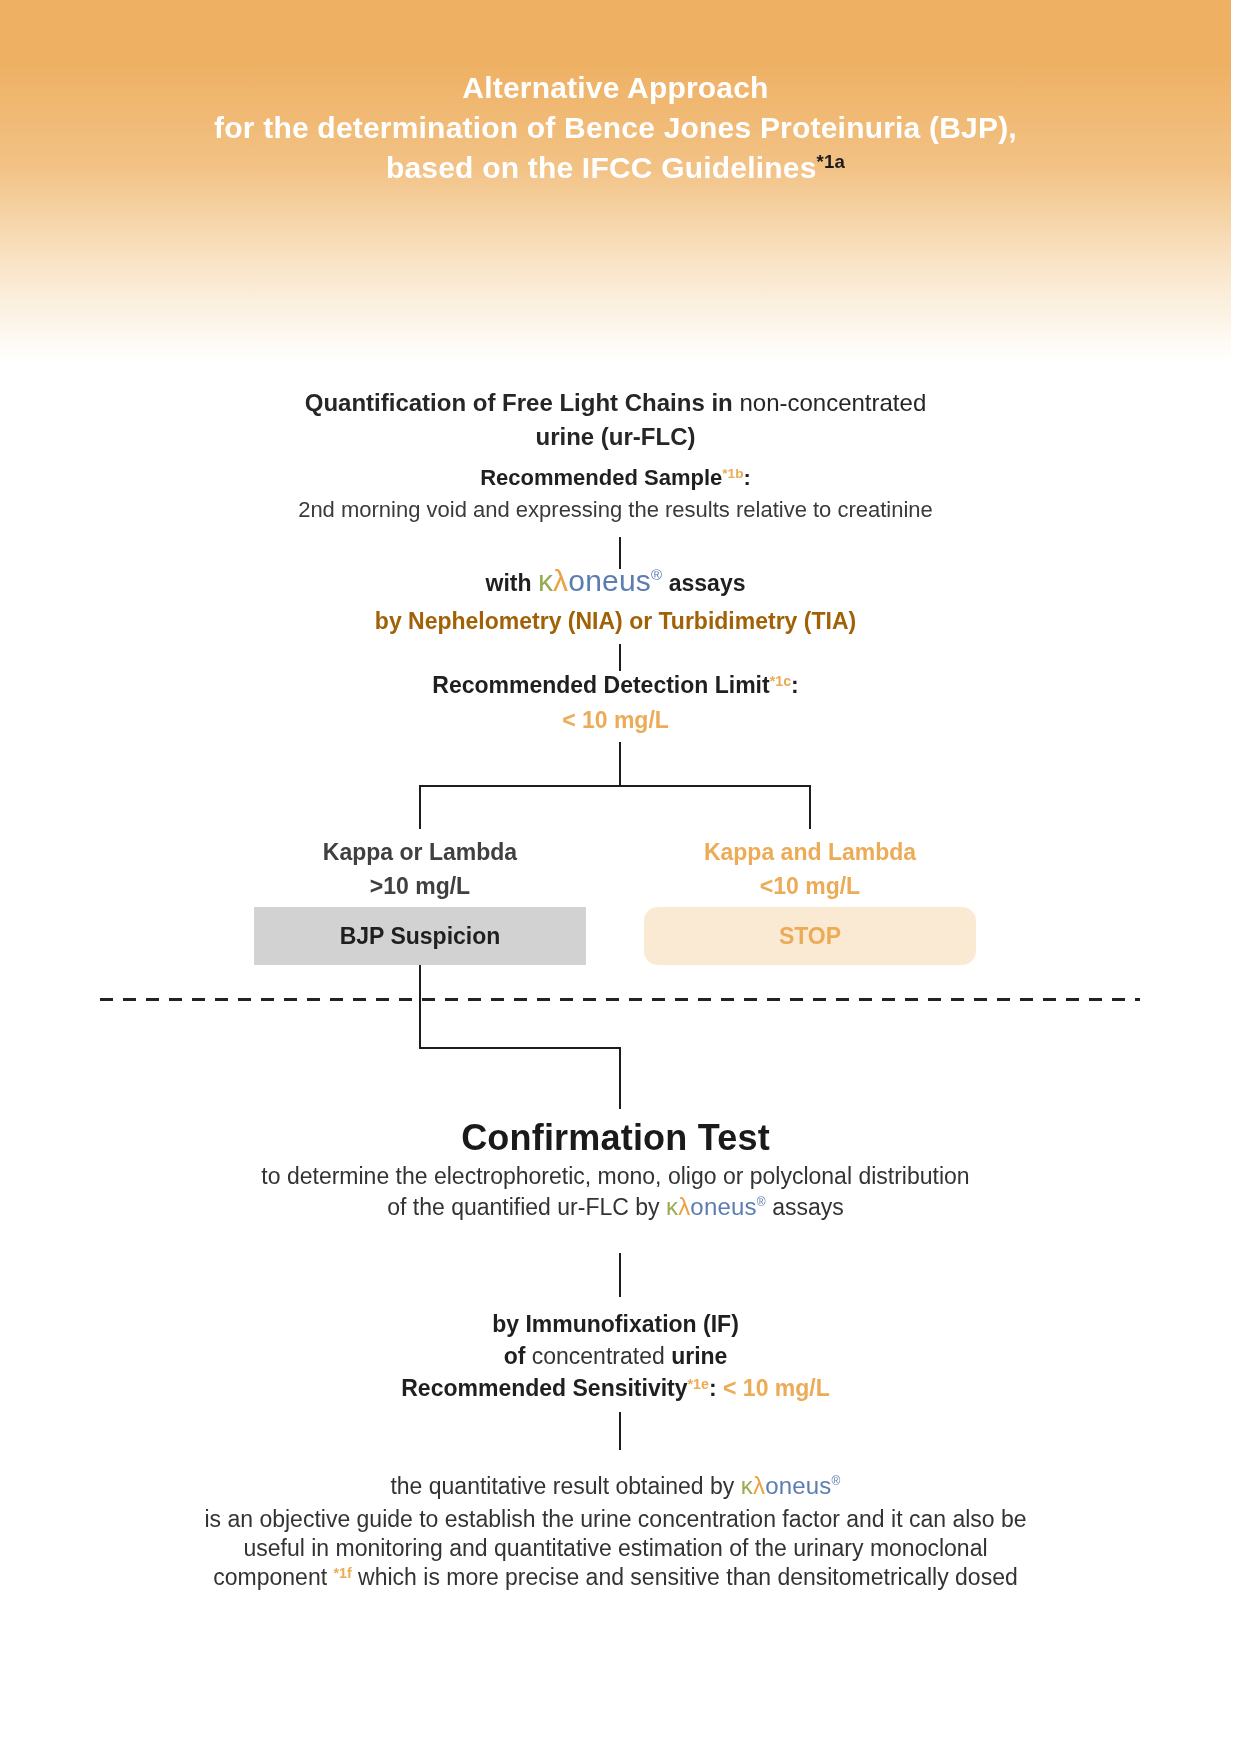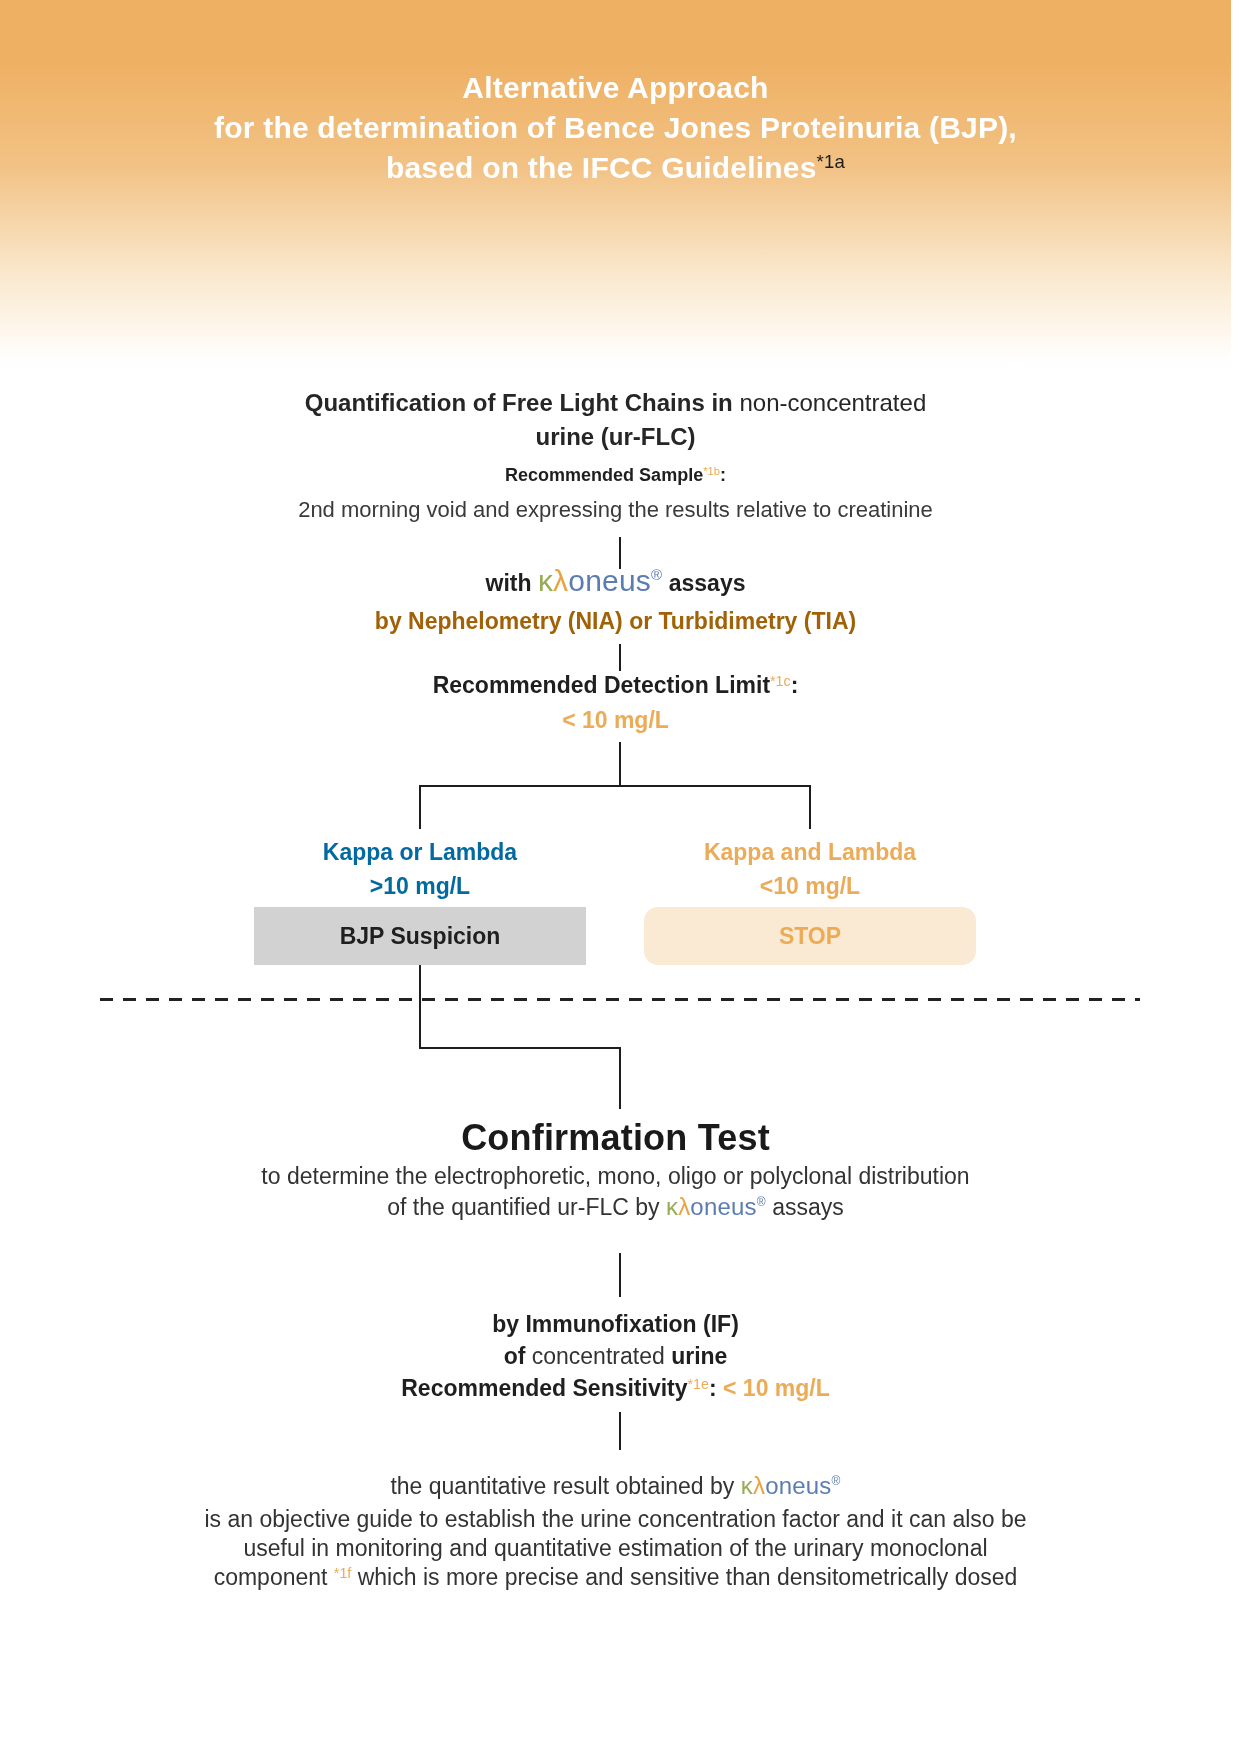--- a/index.html
+++ b/index.html
@@ -6,42 +6,42 @@
   .page{
     position:relative;width:1231px;height:1754px;background:#ffffff;
     font-family:"Liberation Sans",sans-serif;overflow:hidden;color:#2b2b2b;
   }
   .hero{
     position:absolute;top:0;left:0;width:100%;height:362px;
     background:linear-gradient(180deg,#EEB062 0%,#EEB062 16%,#F2C285 46%,#FAE8CE 76%,#FFFFFF 100%);
   }
   .center{position:absolute;left:0;width:100%;text-align:center;}
   .title{top:68px;color:#ffffff;font-weight:bold;font-size:30px;line-height:40px;letter-spacing:.2px;}
-  .sup{font-size:.62em;font-weight:normal;position:relative;top:-.52em;}
+  .sup{font-size:.62em;font-weight:bold;position:relative;top:-.52em;}
   .sup.dark{color:#1c1c1c;}
   .sup.accent{color:#ECAB56;}
   .screening-heading{top:333px;font-size:33px;font-weight:bold;color:#ECAB56;letter-spacing:.2px;}
   .subtitle{top:386px;font-size:24px;line-height:34px;color:#262626;}
   .subtitle .b{font-weight:bold;}
-  .sample-label{top:465px;font-size:18px;font-weight:bold;color:#1f1f1f;}
+  .sample-label{top:465px;font-size:22px;font-weight:bold;color:#1f1f1f;}
   .sample-text{top:497px;font-size:22px;color:#3a3a3a;}
   .vline{position:absolute;width:2px;background:#1d1d1d;}
   .hline{position:absolute;height:2px;background:#1d1d1d;}
   .with-line{top:564px;font-size:23px;font-weight:bold;color:#1f1f1f;}
   .logo{font-weight:400;font-size:30px;letter-spacing:.2px;}
   .logo .lk{color:#97AC55;}
   .logo .ll{color:#E9A341;}
   .logo .lo{color:#5C7DB1;}
   .logo .lr{color:#5C7DB1;font-size:.5em;position:relative;top:-.75em;}
   .logo.small{font-size:24px;}
   .method-line{top:608px;font-size:23px;font-weight:bold;color:#a16207;}
   .detection-label{top:672px;font-size:23px;font-weight:bold;color:#1f1f1f;}
   .detection-value{top:707px;font-size:23px;font-weight:bold;color:#ECAB56;}
   .branch-label{position:absolute;width:500px;top:835px;text-align:center;font-size:23px;font-weight:bold;line-height:34px;}
-  .branch-label.left{left:170px;color:#0369a1;}
+  .branch-label.left{left:170px;color:#404040;}
   .branch-label.right{left:560px;color:#ECAB56;}
   .box{position:absolute;top:907px;width:332px;height:58px;display:flex;align-items:center;justify-content:center;font-size:23px;font-weight:bold;}
   .box.bjp{left:254px;background:#D2D2D2;color:#1f1f1f;}
   .box.stop{left:644px;background:#FBEAD3;color:#ECAB56;border-radius:14px;}
   .dashed{position:absolute;top:998px;left:100px;width:1040px;height:3px;
     background:repeating-linear-gradient(90deg,#222 0 13px,transparent 13px 23px);}
   .conf-heading{top:1117px;font-size:36px;font-weight:bold;color:#1a1a1a;letter-spacing:.2px;}
   .conf-desc1{top:1163px;font-size:23px;color:#333;}
   .conf-desc2{top:1193px;font-size:23px;color:#333;}
   .if-line1{top:1311px;font-size:23px;font-weight:bold;color:#1f1f1f;}

